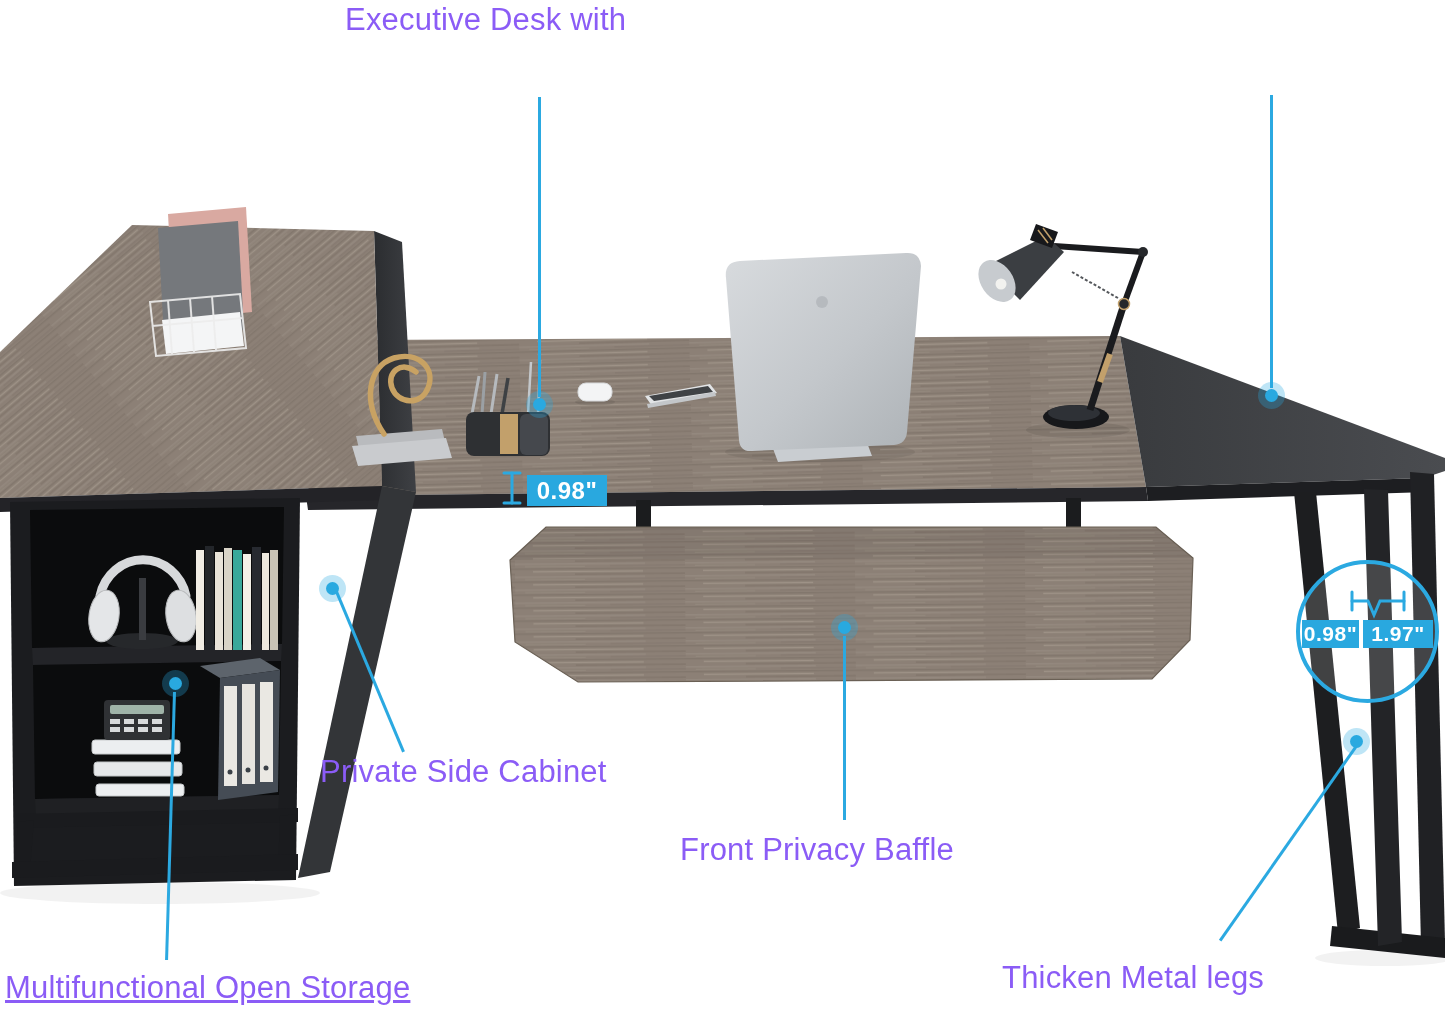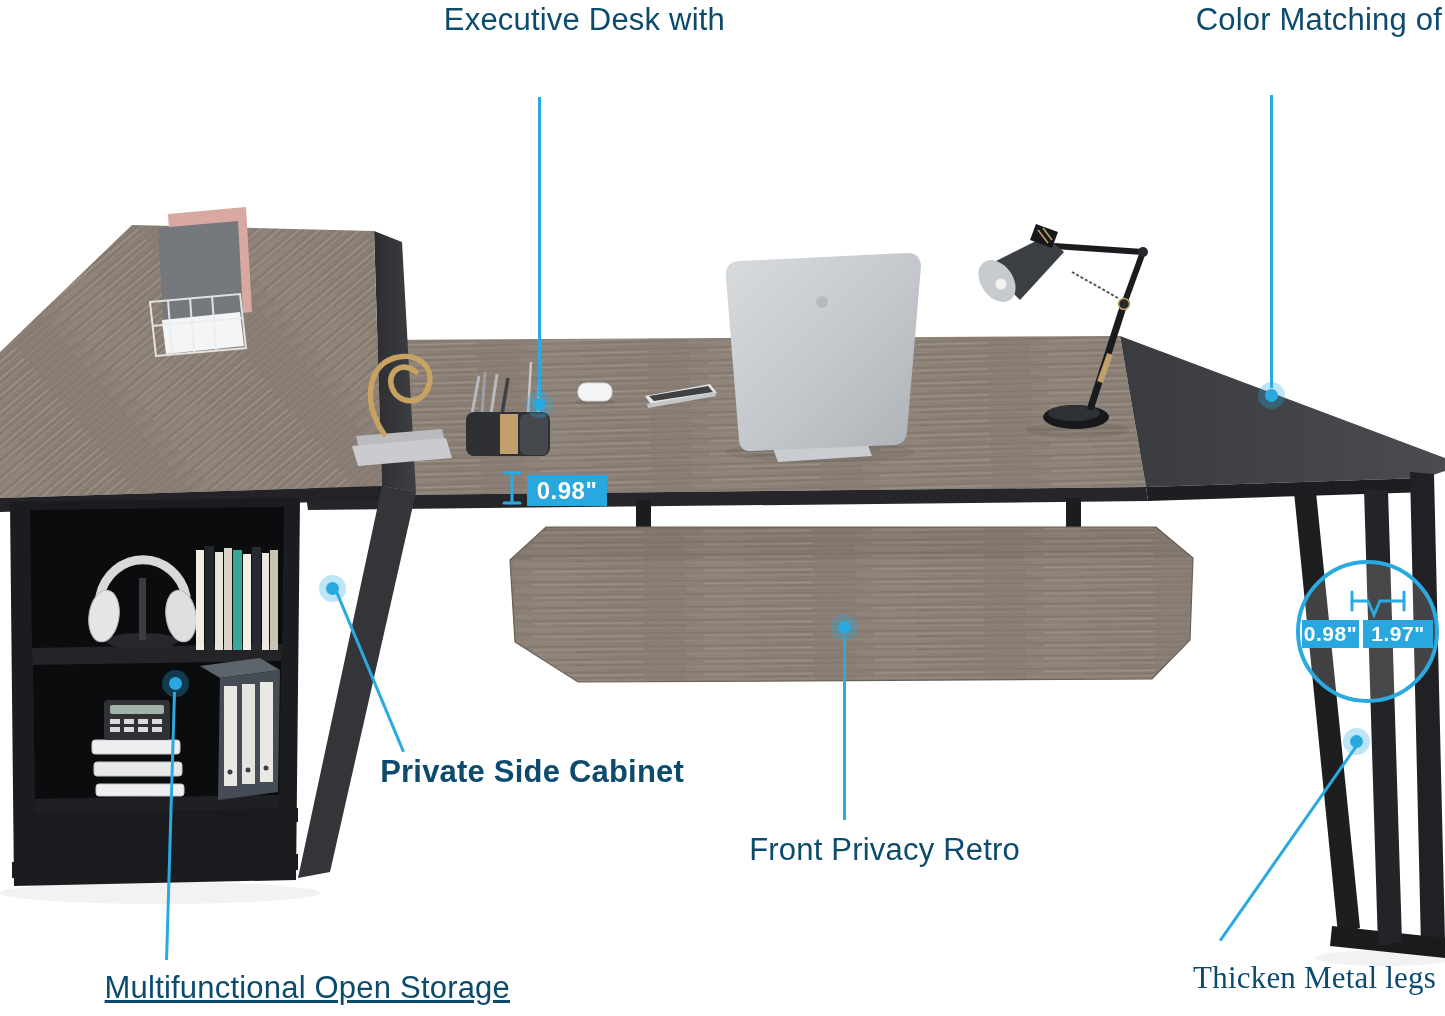--- a/index.html
+++ b/index.html
@@ -1,19 +1,19 @@
 <!DOCTYPE html>
 <html><head>
 <meta charset="utf-8">
 <style>
   html,body{margin:0;padding:0;background:#fff;}
   #stage{position:relative;width:1445px;height:1016px;background:#ffffff;overflow:hidden;
          font-family:"Liberation Sans",sans-serif;}
   #scene{position:absolute;left:0;top:0;width:1445px;height:1016px;}
-  .label{position:absolute;color:#0c4a6e;font-size:31px;line-height:1.32;text-align:right;
+  .label{position:absolute;color:#8b5cf6;font-size:31px;line-height:1.32;text-align:left;
          letter-spacing:.2px;white-space:nowrap;}
   .lead{position:absolute;width:3px;background:#2BA9E1;transform-origin:top left;}
   .dot{position:absolute;width:13px;height:13px;border-radius:50%;background:#29A9E0;
        box-shadow:0 0 0 7px rgba(41,169,224,.30);}
   .badge{position:absolute;background:#29A8DF;color:#fff;font-weight:bold;
          display:flex;align-items:center;justify-content:center;letter-spacing:.5px;}
   .badge.main{left:527px;top:475px;width:80px;height:31px;font-size:24px;}
   .badge.s1{left:1302px;top:620px;width:57px;height:28px;font-size:21px;}
   .badge.s2{left:1363px;top:620px;width:70px;height:28px;font-size:21px;}
   #zoom-circle{position:absolute;left:1296px;top:560px;width:143px;height:143px;border-radius:50%;
@@ -231,26 +231,25 @@
         <circle cx="1001" cy="284" r="5.5" fill="#F2F2EF"></circle>
       </g>
     </g>
   </svg>
 
   <div class="label" style="left:345px;top:0px;width:380px;">
     <div>Executive Desk with</div>
   </div>
 
   <div class="label" style="left:1082px;top:0px;width:360px;">
-    <div>Color Matching of</div>
   </div>
-  <div class="label" style="left:338px;top:752px;width:346px;font-weight:bold;">Private Side Cabinet</div>
-  <div class="label" style="left:680px;top:830px;width:340px;">Front Privacy Retro</div>
+  <div class="label" style="left:320px;top:752px;width:346px;">Private Side Cabinet</div>
+  <div class="label" style="left:680px;top:830px;width:340px;">Front Privacy Baffle</div>
   <div class="label" style="left:5px;top:968px;width:505px;text-decoration:underline;">Multifunctional Open Storage</div>
-  <div class="label" style="left:1096px;top:958px;width:340px;font-family:Liberation Serif, serif;">Thicken Metal legs</div>
+  <div class="label" style="left:1002px;top:958px;width:340px;">Thicken Metal legs</div>
 
   <div class="lead" style="left:538px;top:97px;height:300px;"></div>
   <div class="lead" style="left:1270px;top:95px;height:293px;"></div>
   <div class="lead" style="left:335px;top:592px;height:174px;transform:rotate(-22.7deg);"></div>
   <div class="lead" style="left:843px;top:636px;height:184px;"></div>
   <div class="lead" style="left:173px;top:692px;height:268px;transform:rotate(1.7deg);"></div>
   <div class="lead" style="left:1356px;top:744px;height:239px;transform:rotate(35deg);"></div>
 
   <div class="dot" style="left:533px;top:398px;"></div>
   <div class="dot" style="left:1265px;top:389px;"></div>

